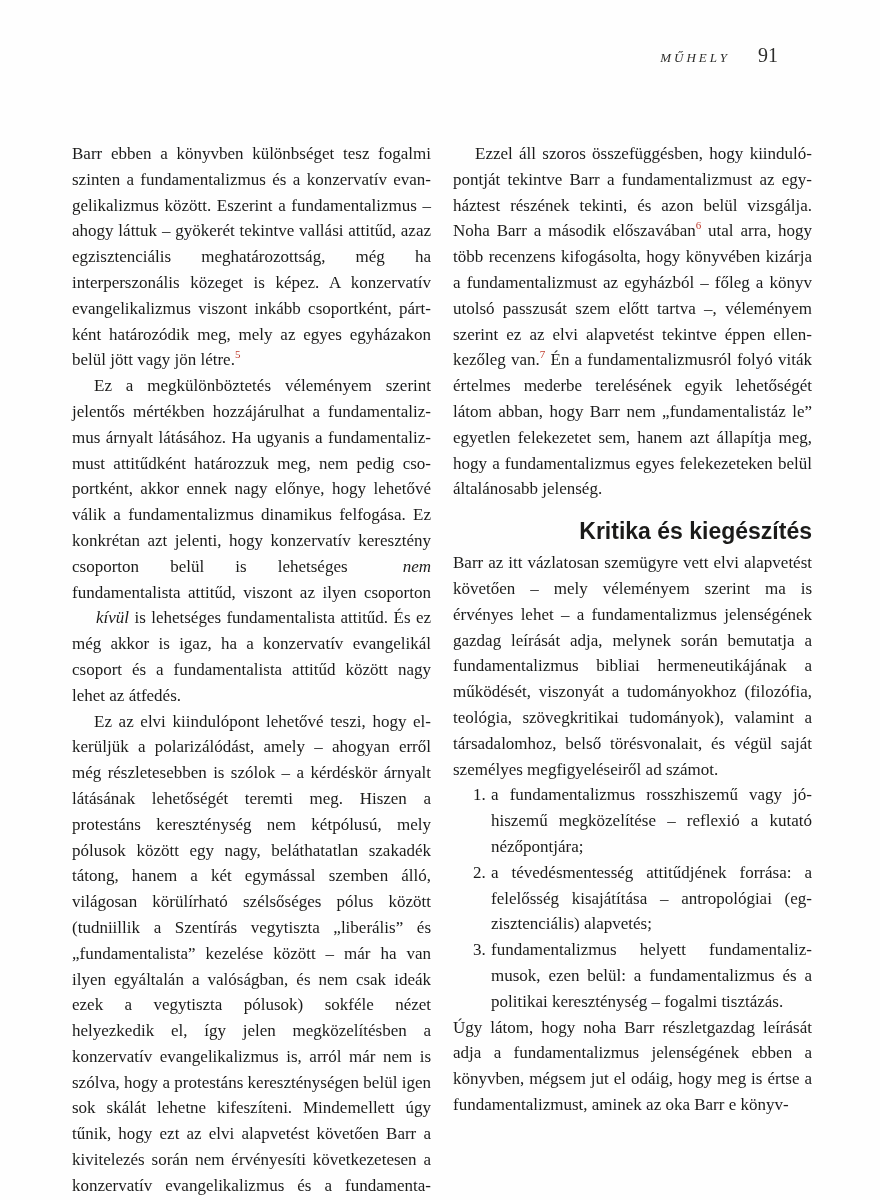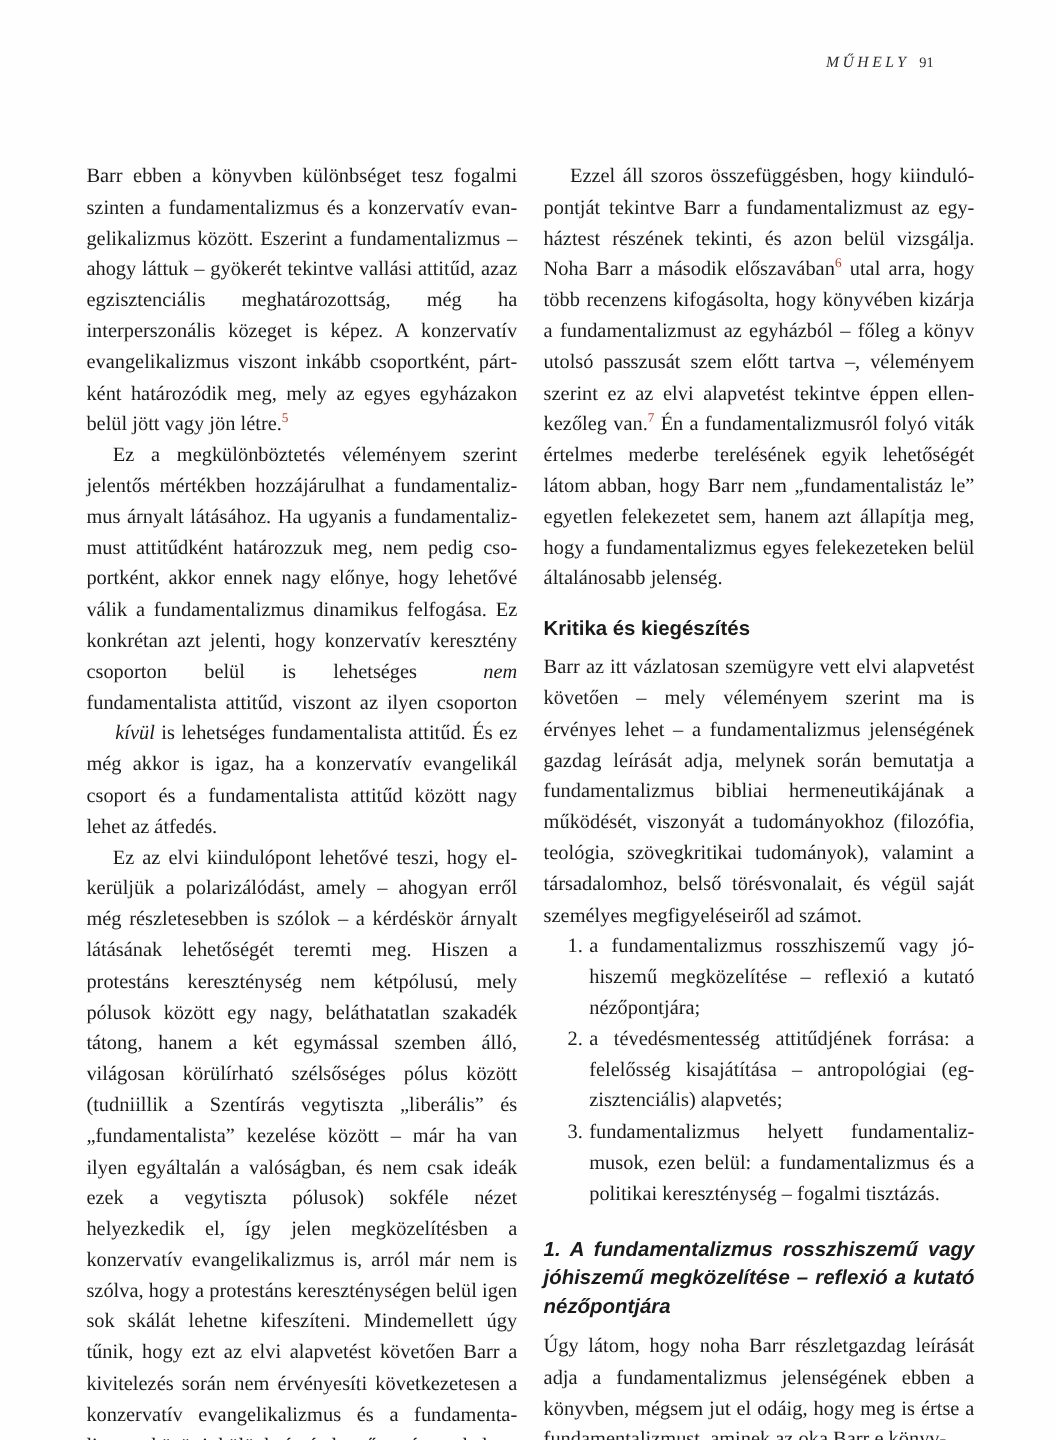--- a/index.html
+++ b/index.html
@@ -7,38 +7,38 @@
     width:880px;height:1200px;background:#fefefe;margin:0 auto;
     position:relative;overflow:hidden;
     font-family:"Liberation Serif","DejaVu Serif",serif;
     color:#1b1b1a;
   }
   .running-head{
     margin-top:44px;padding-right:102px;text-align:right;
     font-style:italic;font-size:13px;letter-spacing:3px;color:#2e2e2c;
   }
   .running-head .pagenum{
-    font-style:normal;letter-spacing:0;font-size:12px;margin-left:8px;
+    font-style:normal;letter-spacing:0;font-size:20px;margin-left:28px;
   }
   .content{
     display:flex;gap:22px;padding:0 68px 0 72px;margin-top:74px;
   }
   .col{flex:1;min-width:0;font-size:17px;line-height:25.8px;text-align:justify;
        hyphens:manual;-webkit-hyphens:manual;}
   .col p{margin:0;}
   p.indent{text-indent:22px;}
   .sec-heading{
     font-family:"Liberation Sans","DejaVu Sans",sans-serif;
     font-weight:bold;font-style:italic;font-size:17px;line-height:26px;
     margin:0 0 1px 0;text-align:justify;
   }
   .sub-heading{
     font-family:"Liberation Sans","DejaVu Sans",sans-serif;
-    font-weight:bold;font-size:17px;line-height:24px;
-    margin:17px 0 7px 0;text-align:left;
+    font-weight:bold;font-size:23px;line-height:24px;
+    margin:17px 0 7px 0;text-align:right;
   }
   .num-heading{
     font-family:"Liberation Sans","DejaVu Sans",sans-serif;
     font-weight:bold;font-style:italic;font-size:17px;line-height:23.5px;
     margin:22px 0 9px 0;text-align:justify;
   }
   sup.fn{
     color:#bf3a2b;font-size:11px;line-height:0;vertical-align:super;
     font-family:"Liberation Serif",serif;
   }
@@ -74,19 +74,18 @@
 
       <p>Barr az itt vázlatosan szemügyre vett elvi alap­vetést követően – mely véleményem szerint ma is érvényes lehet – a fundamentalizmus jelenségének gazdag leírását adja, melynek során bemutatja a fundamentalizmus bibliai hermeneutikájának a működését, viszonyát a tudományokhoz (filozófia, teológia, szövegkritikai tudományok), valamint a társadalomhoz, belső törésvonalait, és végül saját személyes megfigyeléseiről ad számot.</p>
 
 
       <div class="list">
         <div class="list-item"><span class="num">1.</span><span>a fundamentalizmus rosszhiszemű vagy jó­hiszemű megközelítése – reflexió a kutató nézőpontjára;</span></div>
         <div class="list-item"><span class="num">2.</span><span>a tévedésmentesség attitűdjének forrása: a felelősség kisajátítása – antropológiai (eg­zisztenciális) alapvetés;</span></div>
         <div class="list-item"><span class="num">3.</span><span>fundamentalizmus helyett fundamentaliz­musok, ezen belül: a fundamentalizmus és a politikai kereszténység – fogalmi tisztázás.</span></div>
       </div>
 
-      <h3 class="num-heading">1. A fundamentalizmus rosszhiszemű vagy jóhi­szemű megközelítése – reflexió a kutató néző­pontjára</h3>
 
       <p>Úgy látom, hogy noha Barr részletgazdag leírását adja a fundamentalizmus jelenségének ebben a könyvben, mégsem jut el odáig, hogy meg is értse a fundamentalizmust, aminek az oka Barr e könyv-</p>
     </div>
 
   </div>
 </div>
 
 </body></html>

